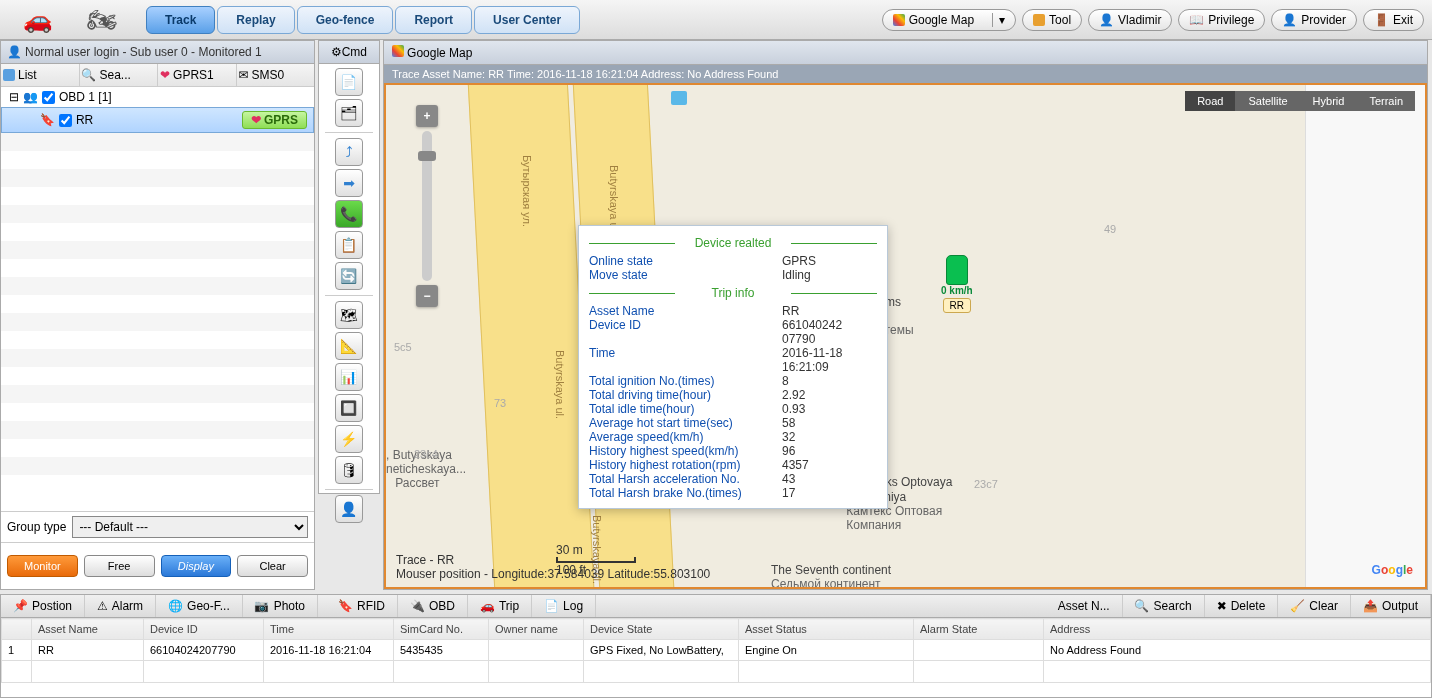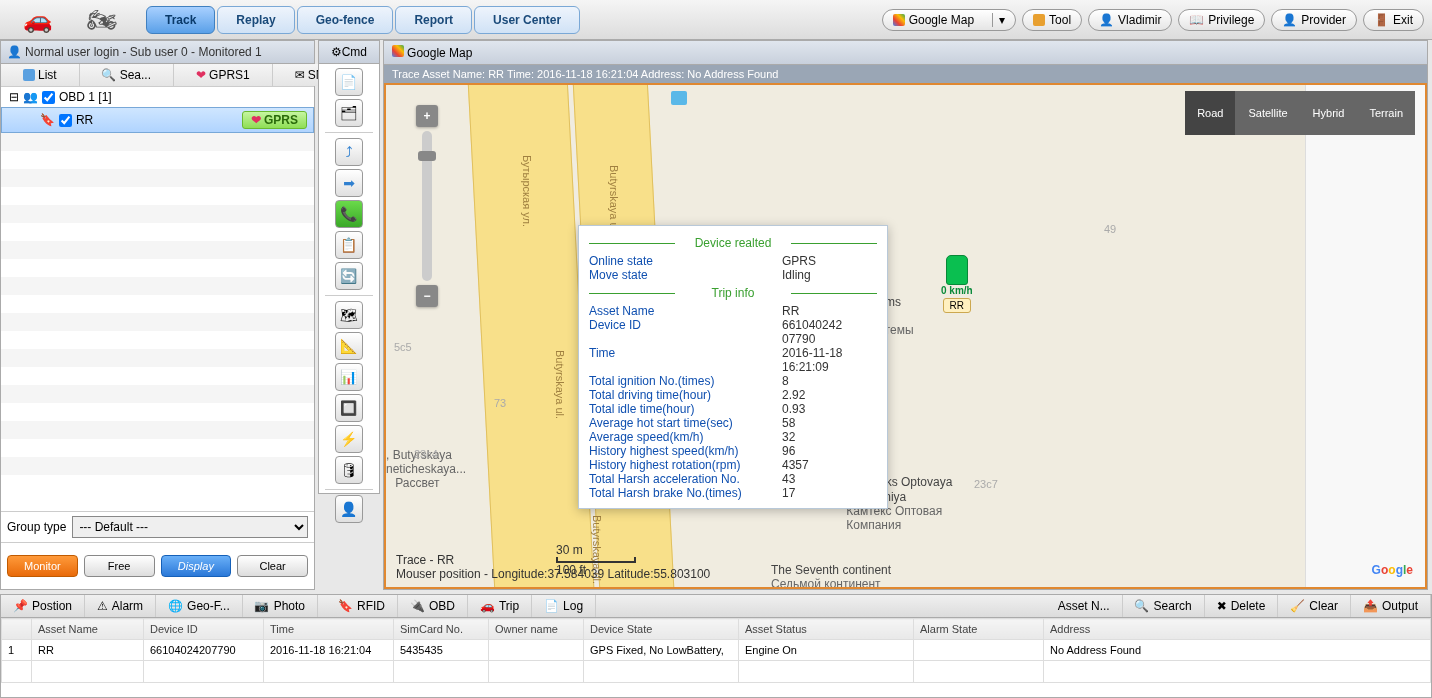--- a/index.html
+++ b/index.html
@@ -10,21 +10,21 @@
 .logo-car, .logo-bike { width: 60px; height: 30px; font-size: 24px; display: flex; align-items: center; justify-content: center; color: #555; }
 .main-tabs { display: flex; gap: 2px; margin-left: 8px; flex: 1; }
 .main-tab { padding: 6px 18px; border: 1px solid #7aa8d6; border-radius: 6px; background: linear-gradient(#eef4fc, #d0e2f6); cursor: pointer; color: #1a4a7a; font-weight: bold; }
 .main-tab.active { background: linear-gradient(#a8d0ff, #5aa0e8); color: #0a3a6a; border-color: #4080c0; }
 .top-right { display: flex; gap: 6px; align-items: center; }
 .top-btn { padding: 3px 10px; border: 1px solid #999; border-radius: 12px; background: linear-gradient(#fff, #e5e5e5); cursor: pointer; display: flex; align-items: center; gap: 4px; font-size: 11px; }
 
 .left-panel { position: absolute; top: 40px; left: 0; width: 315px; height: 550px; background: #fff; border: 1px solid #aaa; display: flex; flex-direction: column; }
 .lp-header { background: linear-gradient(#e0e6ee, #c8d0dc); padding: 4px 6px; font-size: 11px; color: #333; border-bottom: 1px solid #aaa; }
 .lp-tabs { display: flex; border-bottom: 1px solid #ccc; }
-.lp-tab { flex: 1; padding: 4px 22px; border-right: 1px solid #ccc; background: linear-gradient(#f5f5f5, #e5e5e5); font-size: 11px; cursor: pointer; display: flex; align-items: center; gap: 3px; }
+.lp-tab { flex: 1; padding: 4px 2px; border-right: 1px solid #ccc; background: linear-gradient(#f5f5f5, #e5e5e5); font-size: 11px; cursor: pointer; display: flex; align-items: center; gap: 3px; }
 .lp-tab:last-child { border-right: none; }
 .tree { flex: 1; overflow: auto; background: #fff; }
 .tree-row { padding: 3px 6px; display: flex; align-items: center; gap: 4px; font-size: 11px; }
 .tree-row.level1 { padding-left: 8px; }
 .tree-row.level2 { padding-left: 38px; background: linear-gradient(#cfe6ff, #b0d4ff); border: 1px solid #78a8d8; }
 .tree-row.stripe { background: #f5f5f5; height: 18px; }
 .badge-gprs { margin-left: auto; background: linear-gradient(#c5f5a0, #8ede55); color: #2a6b0a; padding: 1px 8px; border-radius: 3px; font-weight: bold; font-size: 10px; border: 1px solid #6aba30; }
 .heart-ico { color: #e03060; font-size: 12px; }
 .grp-row { display: flex; align-items: center; gap: 6px; padding: 4px 6px; border-top: 1px solid #ccc; }
 .grp-row select { flex: 1; border: 1px solid #888; padding: 2px; }
@@ -37,21 +37,21 @@
 .cmd-header { background: linear-gradient(#e0e6ee, #c8d0dc); padding: 4px; font-size: 11px; text-align: center; border-bottom: 1px solid #aaa; }
 .cmd-body { padding: 4px; display: flex; flex-direction: column; gap: 3px; align-items: center; }
 .cmd-ico { width: 28px; height: 28px; border: 1px solid #999; border-radius: 4px; background: linear-gradient(#fff, #e0e0e0); cursor: pointer; display: flex; align-items: center; justify-content: center; font-size: 14px; }
 .cmd-sep { width: 48px; height: 1px; background: #ccc; margin: 2px 0; }
 
 .map-panel { position: absolute; top: 40px; left: 383px; right: 4px; height: 550px; background: #fff; border: 1px solid #aaa; display: flex; flex-direction: column; }
 .map-header { background: linear-gradient(#e0e6ee, #c8d0dc); padding: 4px 8px; font-size: 11px; border-bottom: 1px solid #aaa; }
 .trace-bar { background: #9aa6b5; color: #fff; padding: 3px 8px; font-size: 11px; }
 .map-area { flex: 1; position: relative; background: #f0ece0; border: 2px solid #e08830; overflow: hidden; }
 .map-type-btns { position: absolute; top: 6px; right: 10px; display: flex; z-index: 40; }
-.mt-btn { padding: 16px 12px; background: #444; color: #fff; border-right: 1px solid #666; font-size: 11px; cursor: pointer; }
+.mt-btn { padding: 4px 12px; background: #444; color: #fff; border-right: 1px solid #666; font-size: 11px; cursor: pointer; }
 .mt-btn:last-child { border-right: none; }
 .mt-btn.light { background: #666; }
 
 .zoom-ctrl { position: absolute; top: 20px; left: 30px; z-index: 30; }
 .zoom-btn { width: 22px; height: 22px; background: #888; color: #fff; border-radius: 3px; display: flex; align-items: center; justify-content: center; cursor: pointer; font-weight: bold; box-shadow: 0 1px 3px rgba(0,0,0,0.3); }
 .zoom-track { width: 10px; height: 150px; background: #ccc; margin: 4px auto; border-radius: 5px; position: relative; }
 .zoom-thumb { width: 18px; height: 10px; background: #888; border-radius: 3px; position: absolute; left: -4px; top: 20px; }
 
 .road { position: absolute; background: #f8e08a; border: 1px solid #e0c060; }
 .road.main { transform: rotate(-3deg); }

